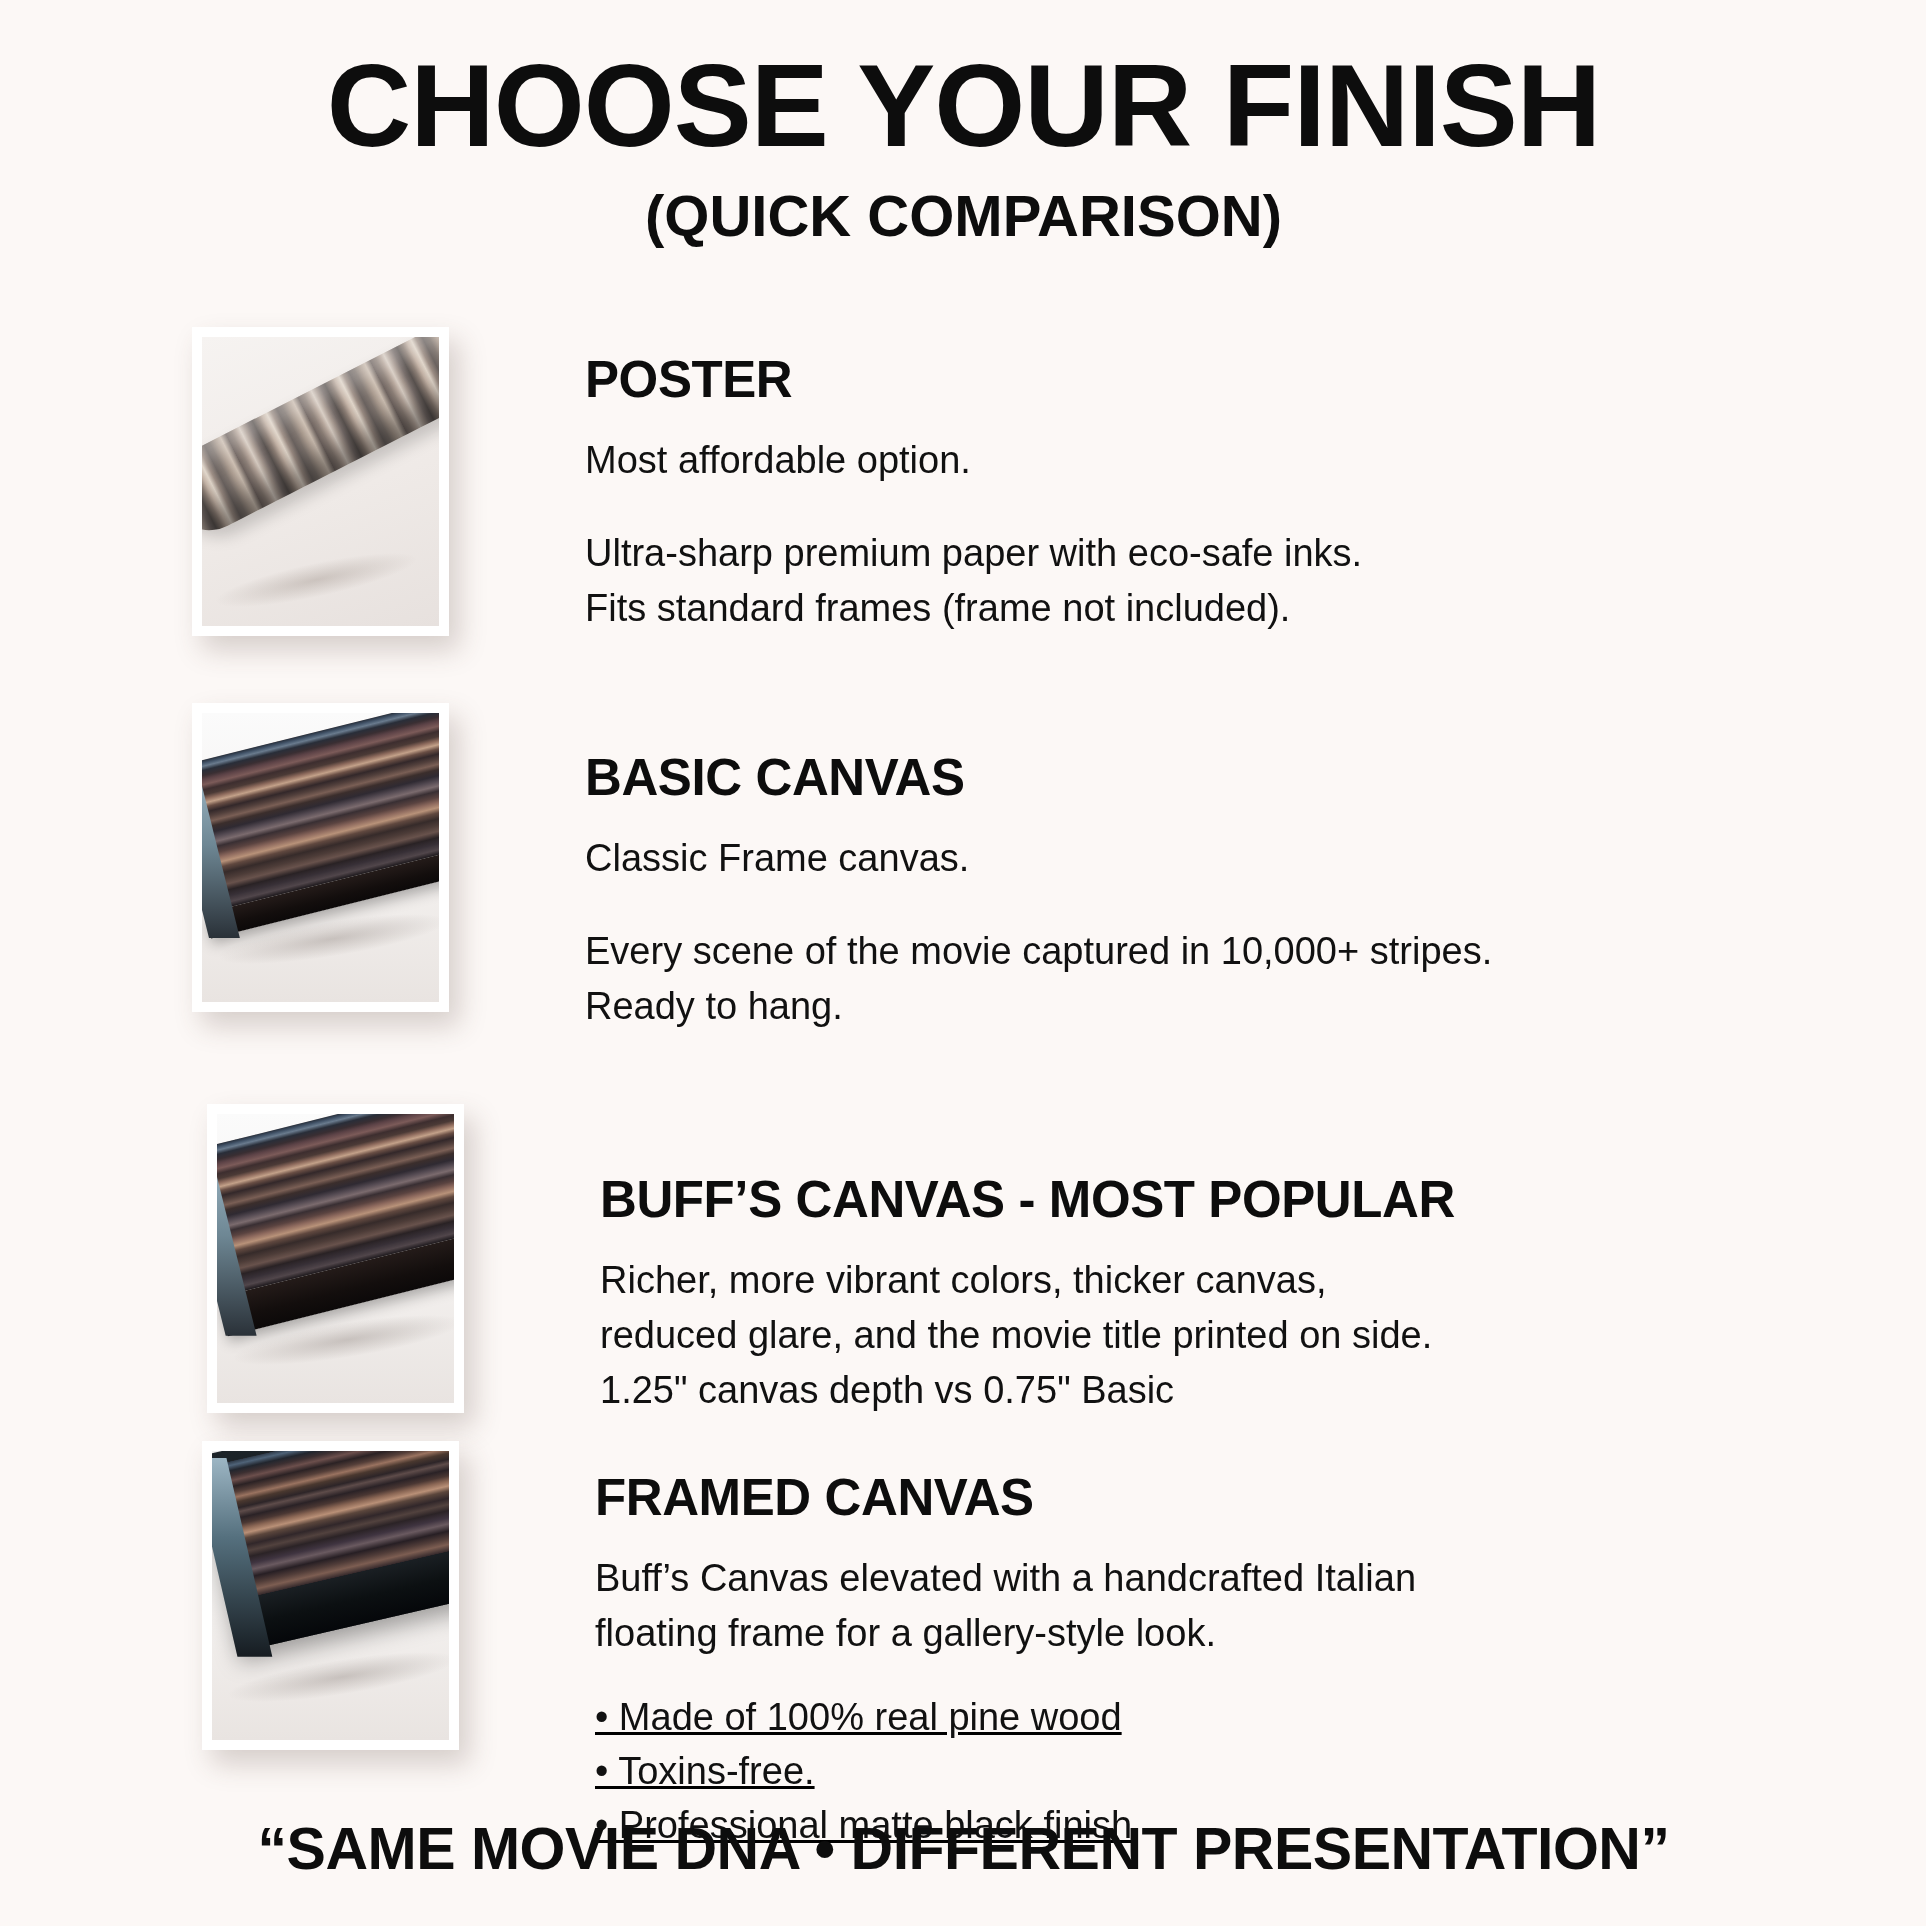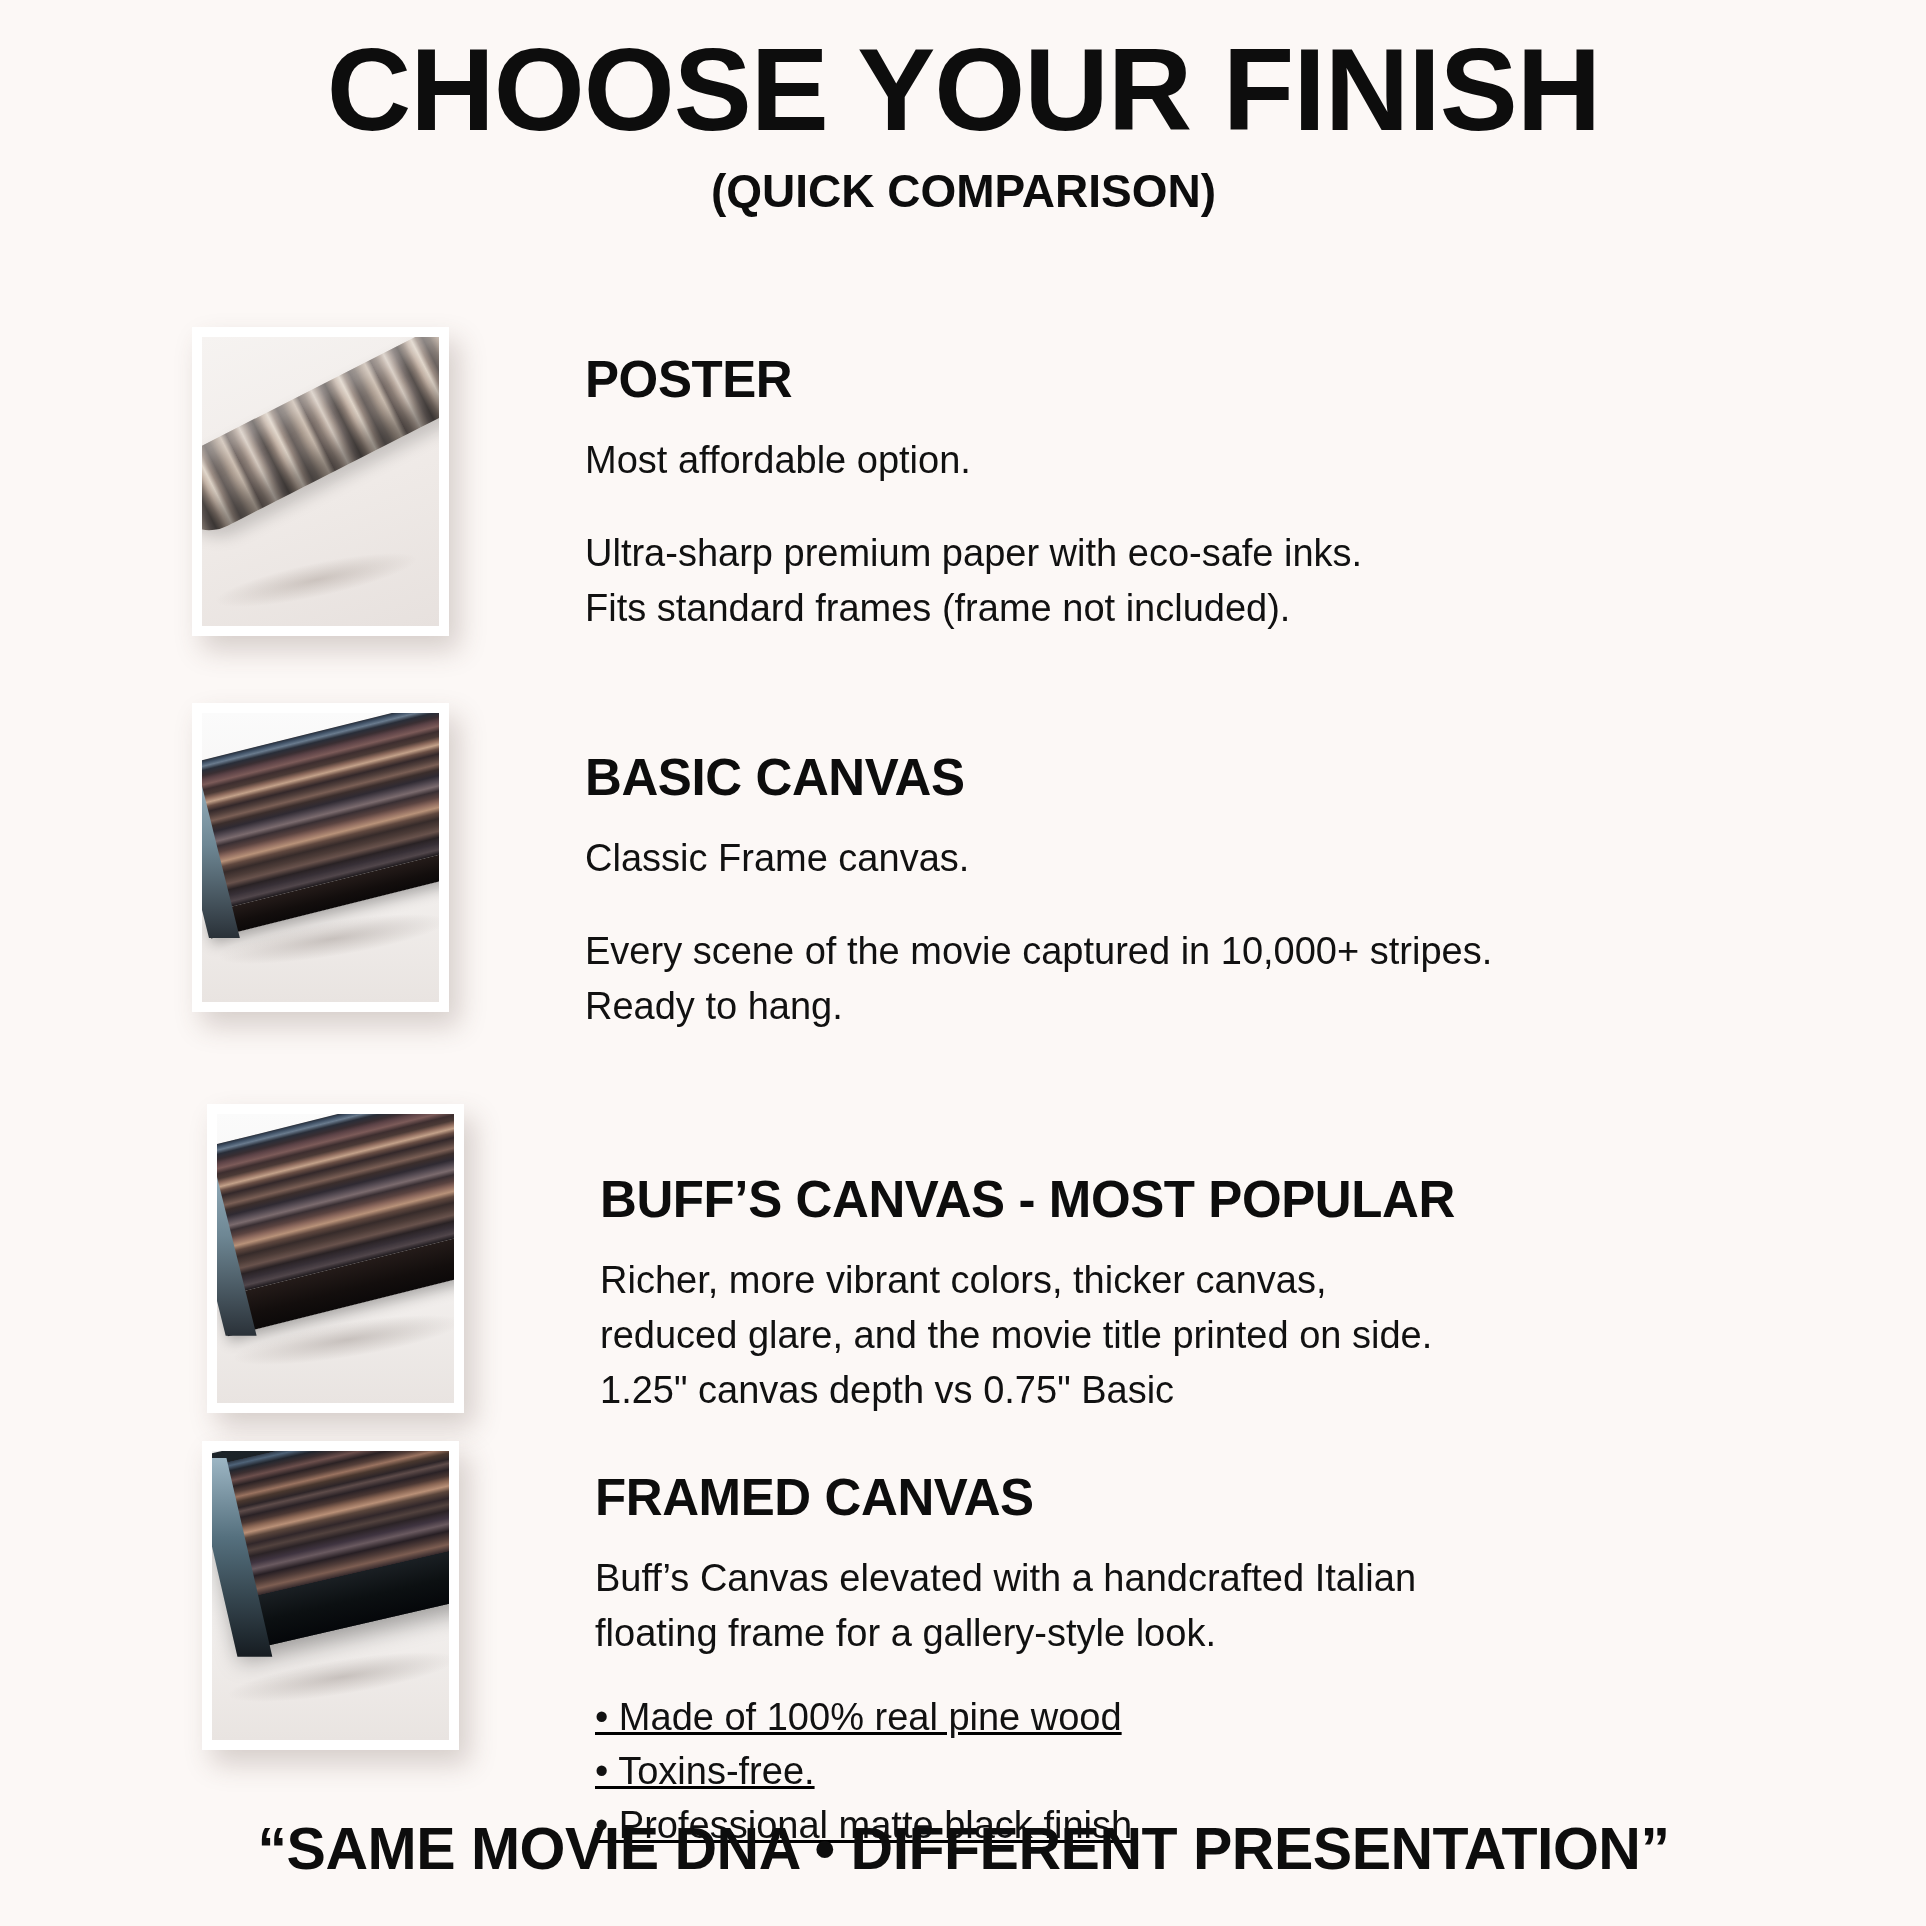--- a/index.html
+++ b/index.html
@@ -25,25 +25,25 @@
   .header {
     text-align: center;
     padding-top: 28px;
   }
   .main-title {
     font-size: 117px;
     font-weight: 700;
     letter-spacing: -1px;
     color: #0d0d0d;
     line-height: 1.06;
-    margin: 0;
+    margin: 16px;
     transform: scaleX(1.0);
   }
   .sub-title {
-    font-size: 46px;
+    font-size: 58px;
     font-weight: 700;
     color: #0d0d0d;
     line-height: 1.1;
     margin: 14px 0 0 0;
   }
 
   
   .rows {
     position: absolute;
     left: 0;

